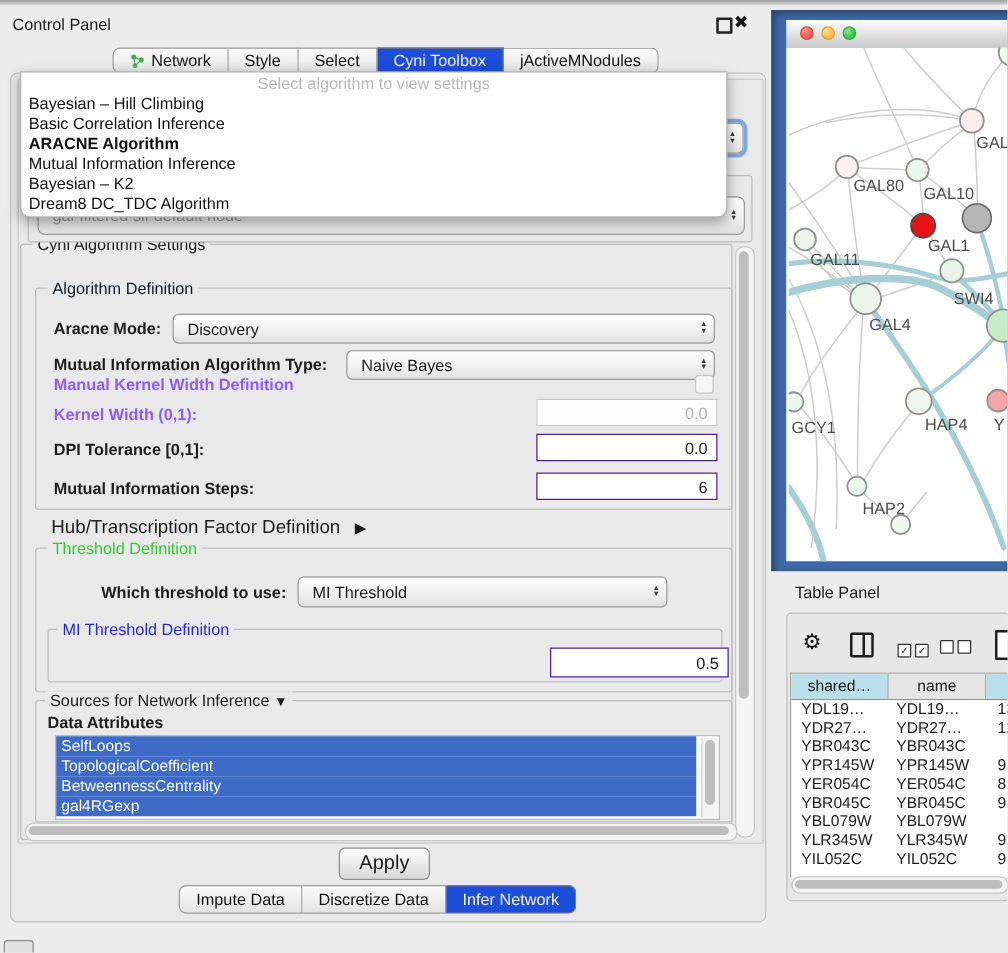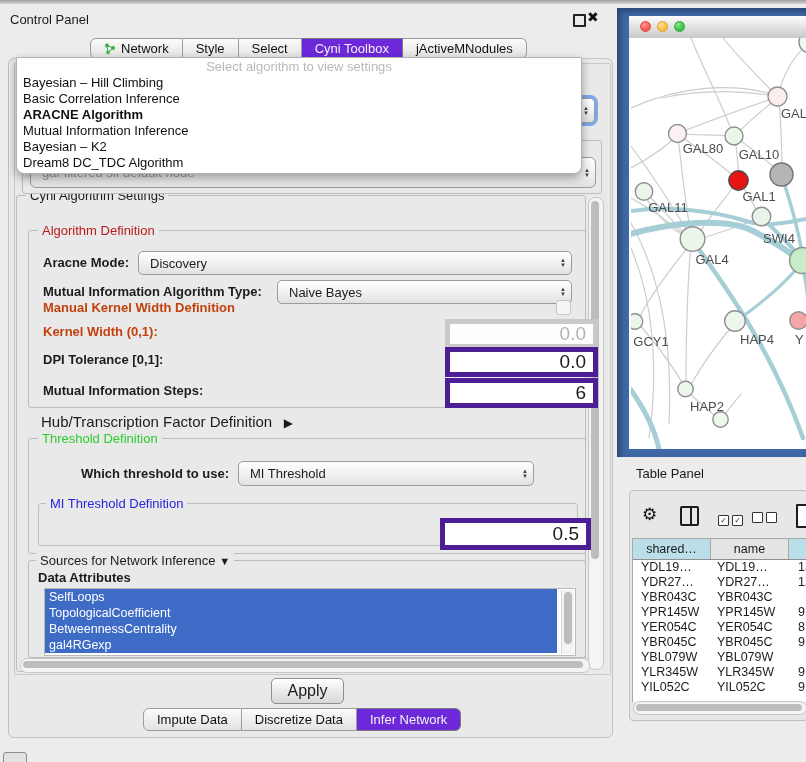--- a/index.html
+++ b/index.html
@@ -1,43 +1,43 @@
 <!DOCTYPE html>
 <html><head>
 <meta charset="utf-8">
 <style>
   html,body{margin:0;padding:0;}
   body{font-family:"Liberation Sans","DejaVu Sans",sans-serif;background:#ececec;}
   #root{position:relative;width:806px;height:762px;overflow:hidden;background:#ececec;font-size:13px;color:#1c1c1c;}
   .abs{position:absolute;}
   .bold{font-weight:bold;}
-  .gray-label{color:#c2410c;text-align:right;}
+  .gray-label{color:#8b5cf6;text-align:right;}
   
   .topstrip{left:0;top:0;width:806px;height:4px;background:linear-gradient(#9f9f9f,#d8d8d8);}
   
   .cp-title{left:10px;top:12px;font-size:13px;color:#1a1a1a;}
   .win-float{left:573px;top:14px;width:9px;height:9px;border:2px solid #222;border-radius:1px;}
   .win-close{left:587px;top:9px;font-size:14px;font-weight:bold;color:#111;}
   
   .cp-panel{left:8px;top:58px;width:603px;height:678px;background:#e9e9e9;border:1px solid #c2c2c2;border-radius:6px;}
   .inner-rect{left:14px;top:63px;width:595px;height:610px;border:1px solid #c9c9c9;border-radius:2px;background:#e9e9e9;}
   
   .tabbar{display:flex;height:21px;}
   .tab{display:flex;align-items:center;padding:0 13px;background:linear-gradient(#fbfbfb,#e3e3e3);border:1px solid #9d9d9d;border-left:none;font-size:13px;color:#111;cursor:default;}
   .tab.first{border-left:1px solid #9d9d9d;border-radius:6px 0 0 6px;}
   .tab.last{border-radius:0 6px 6px 0;}
-  .tab.active{background:#6d28d9;color:#f3f3f3;border-color:#7c7c7c;}
+  .tab.active{background:#1d4ed8;color:#f3f3f3;border-color:#7c7c7c;}
   .tab .nicon{margin-right:5px;display:inline-block;width:12px;height:12px;}
   
   .combo{background:linear-gradient(#ffffff,#f0f0f0 55%,#e1e1e1);border:1px solid #9c9c9c;border-radius:5px;font-size:13px;display:flex;align-items:center;}
   .combo .val{padding-left:11px;flex:1;white-space:nowrap;overflow:hidden;}
   .combo .stepper{width:16px;align-self:stretch;display:flex;flex-direction:column;align-items:center;justify-content:center;color:#3c3c3c;font-size:6px;line-height:5px;}
   .focusring{box-shadow:0 0 0 3px rgba(95,150,230,0.8);}
   
-  .field{background:#ffffff;border:5px solid #4c1d95;font-size:19px;text-align:right;padding:0 7px 0 4px;display:flex;align-items:center;justify-content:flex-end;margin-left:16px;}
+  .field{background:#ffffff;border:1px solid #4c1d95;font-size:13px;text-align:right;padding:0 7px 0 4px;display:flex;align-items:center;justify-content:flex-end;}
   .field.disabled{border-color:#c9c9c9;color:#b3b3b3;background:#fdfdfd;}
   .checkbox{width:13px;height:13px;border:1px solid #c6c6c6;border-radius:3px;background:#f5f5f5;}
   
   .group{border:1px solid #bdbdbd;border-radius:3px;}
   .legend{position:absolute;background:#e9e9e9;padding:0 4px;font-size:13px;}
   
   .popup{left:16px;top:57px;width:564px;height:115px;background:#ffffff;border:1px solid #b2b2b2;border-radius:0 0 8px 8px;box-shadow:0 4px 10px rgba(0,0,0,0.35);z-index:40;}
   .popup .ph{height:17px;text-align:center;color:#b9b9b9;font-size:13px;line-height:17px;}
   .popup .item{height:16px;line-height:16px;padding-left:6px;font-size:13px;color:#101010;white-space:nowrap;}
   
@@ -139,21 +139,21 @@
   </div>
 
   <div class="abs group" style="left:16px;top:195px;width:568px;height:475px;"></div>
   <div class="legend" style="left:26px;top:188px;">Cyni Algorithm Settings</div>
 
   <div class="abs sb-track" style="left:588px;top:197px;width:14px;height:471px;">
     <div class="sb-thumb" style="left:2px;top:3px;width:8px;height:358px;"></div>
   </div>
 
   <div class="abs group" style="left:28px;top:230px;width:556px;height:176px;"></div>
-  <div class="legend" style="left:38px;top:223px;color:#b91c1c;text-align:right;">Algorithm Definition</div>
+  <div class="legend" style="left:38px;top:223px;color:#0f172a;text-align:right;">Algorithm Definition</div>
 
   <div class="abs bold" style="left:43px;top:255px;">Aracne Mode:</div>
   <div class="abs bold" style="left:43px;top:284px;">Mutual Information Algorithm Type:</div>
 
   <div class="abs combo" style="left:138px;top:251px;width:432px;height:22px;">
     <span class="val">Discovery</span>
     <span class="stepper">
         <span>▲</span>
         <span>▼</span>
       </span>
@@ -190,21 +190,21 @@
   <div class="abs combo" style="left:238px;top:461px;width:294px;height:23px;">
     <span class="val">MI Threshold</span>
     <span class="stepper">
         <span>▲</span>
         <span>▼</span>
       </span>
   </div>
 
   <div class="abs group" style="left:38px;top:503px;width:538px;height:41px;"></div>
   <div class="legend" style="left:46px;top:496px;color:#2626dd;">MI Threshold Definition</div>
-  <div class="abs field" style="left:424px;top:518px;width:130px;height:22px;">0.5</div>
+  <div class="abs field" style="left:440px;top:518px;width:130px;height:22px;">0.5</div>
 
   <div class="abs group" style="left:28px;top:560px;width:556px;height:96px;"></div>
   <div class="legend" style="left:36px;top:553px;">
     <span>Sources for Network Inference</span>
     <span style="font-size:11px;">▼</span>
   </div>
   <div class="abs bold" style="left:38px;top:570px;">Data Attributes</div>
 
   <div class="abs attr-list" style="left:44px;top:588px;width:530px;height:66px;">
     <div id="attr-items">

